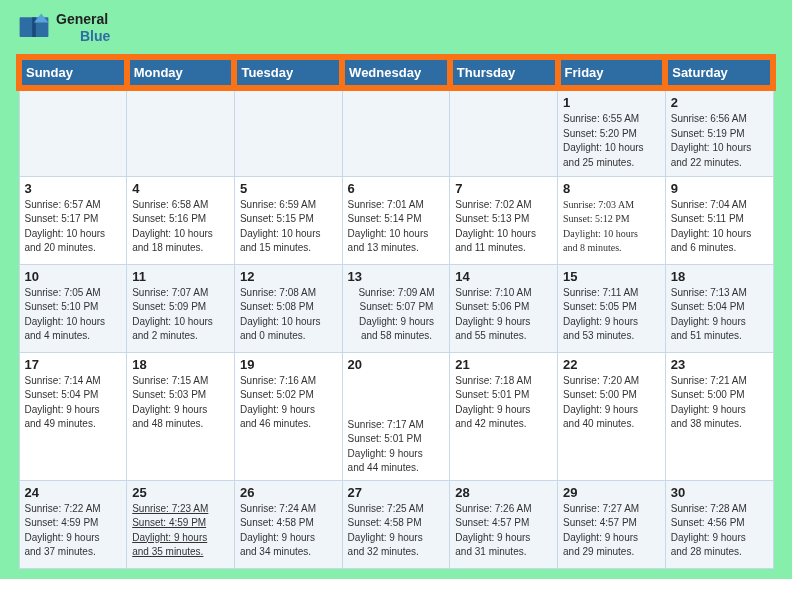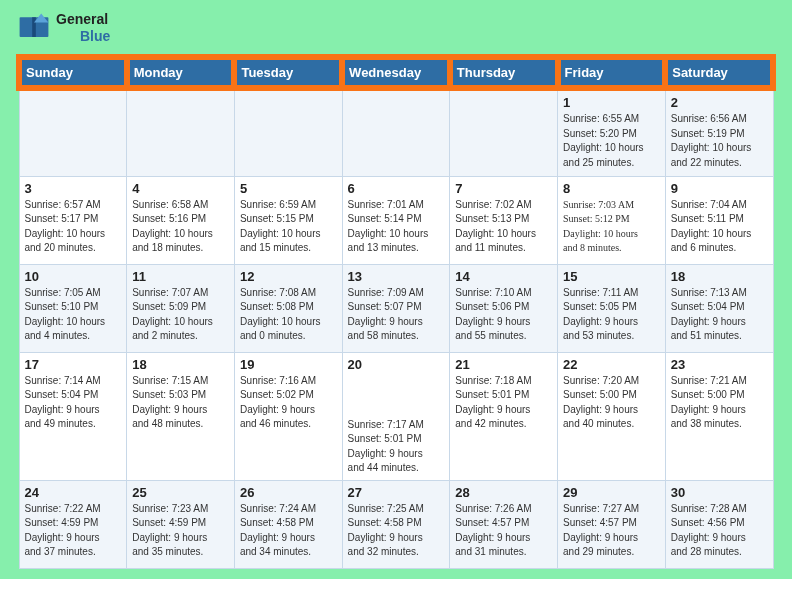--- a/index.html
+++ b/index.html
@@ -218,21 +218,21 @@
           </td>
           <td>
             <div class="day-num">12</div>
             <div class="day-info" style="white-space: pre-line;">Sunrise: 7:08 AM
 Sunset: 5:08 PM
 Daylight: 10 hours
 and 0 minutes.</div>
           </td>
           <td>
             <div class="day-num">13</div>
-            <div class="day-info" style="white-space: pre-line;">Sunrise: 7:09 AM
+            <div class="day-info" style="white-space: pre-line; text-align: center;">Sunrise: 7:09 AM
 Sunset: 5:07 PM
 Daylight: 9 hours
 and 58 minutes.</div>
           </td>
           <td>
             <div class="day-num">14</div>
             <div class="day-info" style="white-space: pre-line;">Sunrise: 7:10 AM
 Sunset: 5:06 PM
 Daylight: 9 hours
 and 55 minutes.</div>
@@ -306,21 +306,21 @@
         <tr>
           <td>
             <div class="day-num">24</div>
             <div class="day-info" style="white-space: pre-line;">Sunrise: 7:22 AM
 Sunset: 4:59 PM
 Daylight: 9 hours
 and 37 minutes.</div>
           </td>
           <td>
             <div class="day-num">25</div>
-            <div class="day-info" style="white-space: pre-line;">Sunrise: 7:23 AM
+            <div class="day-info" style="white-space: pre-line; text-decoration: underline;">Sunrise: 7:23 AM
 Sunset: 4:59 PM
 Daylight: 9 hours
 and 35 minutes.</div>
           </td>
           <td>
             <div class="day-num">26</div>
             <div class="day-info" style="white-space: pre-line;">Sunrise: 7:24 AM
 Sunset: 4:58 PM
 Daylight: 9 hours
 and 34 minutes.</div>

